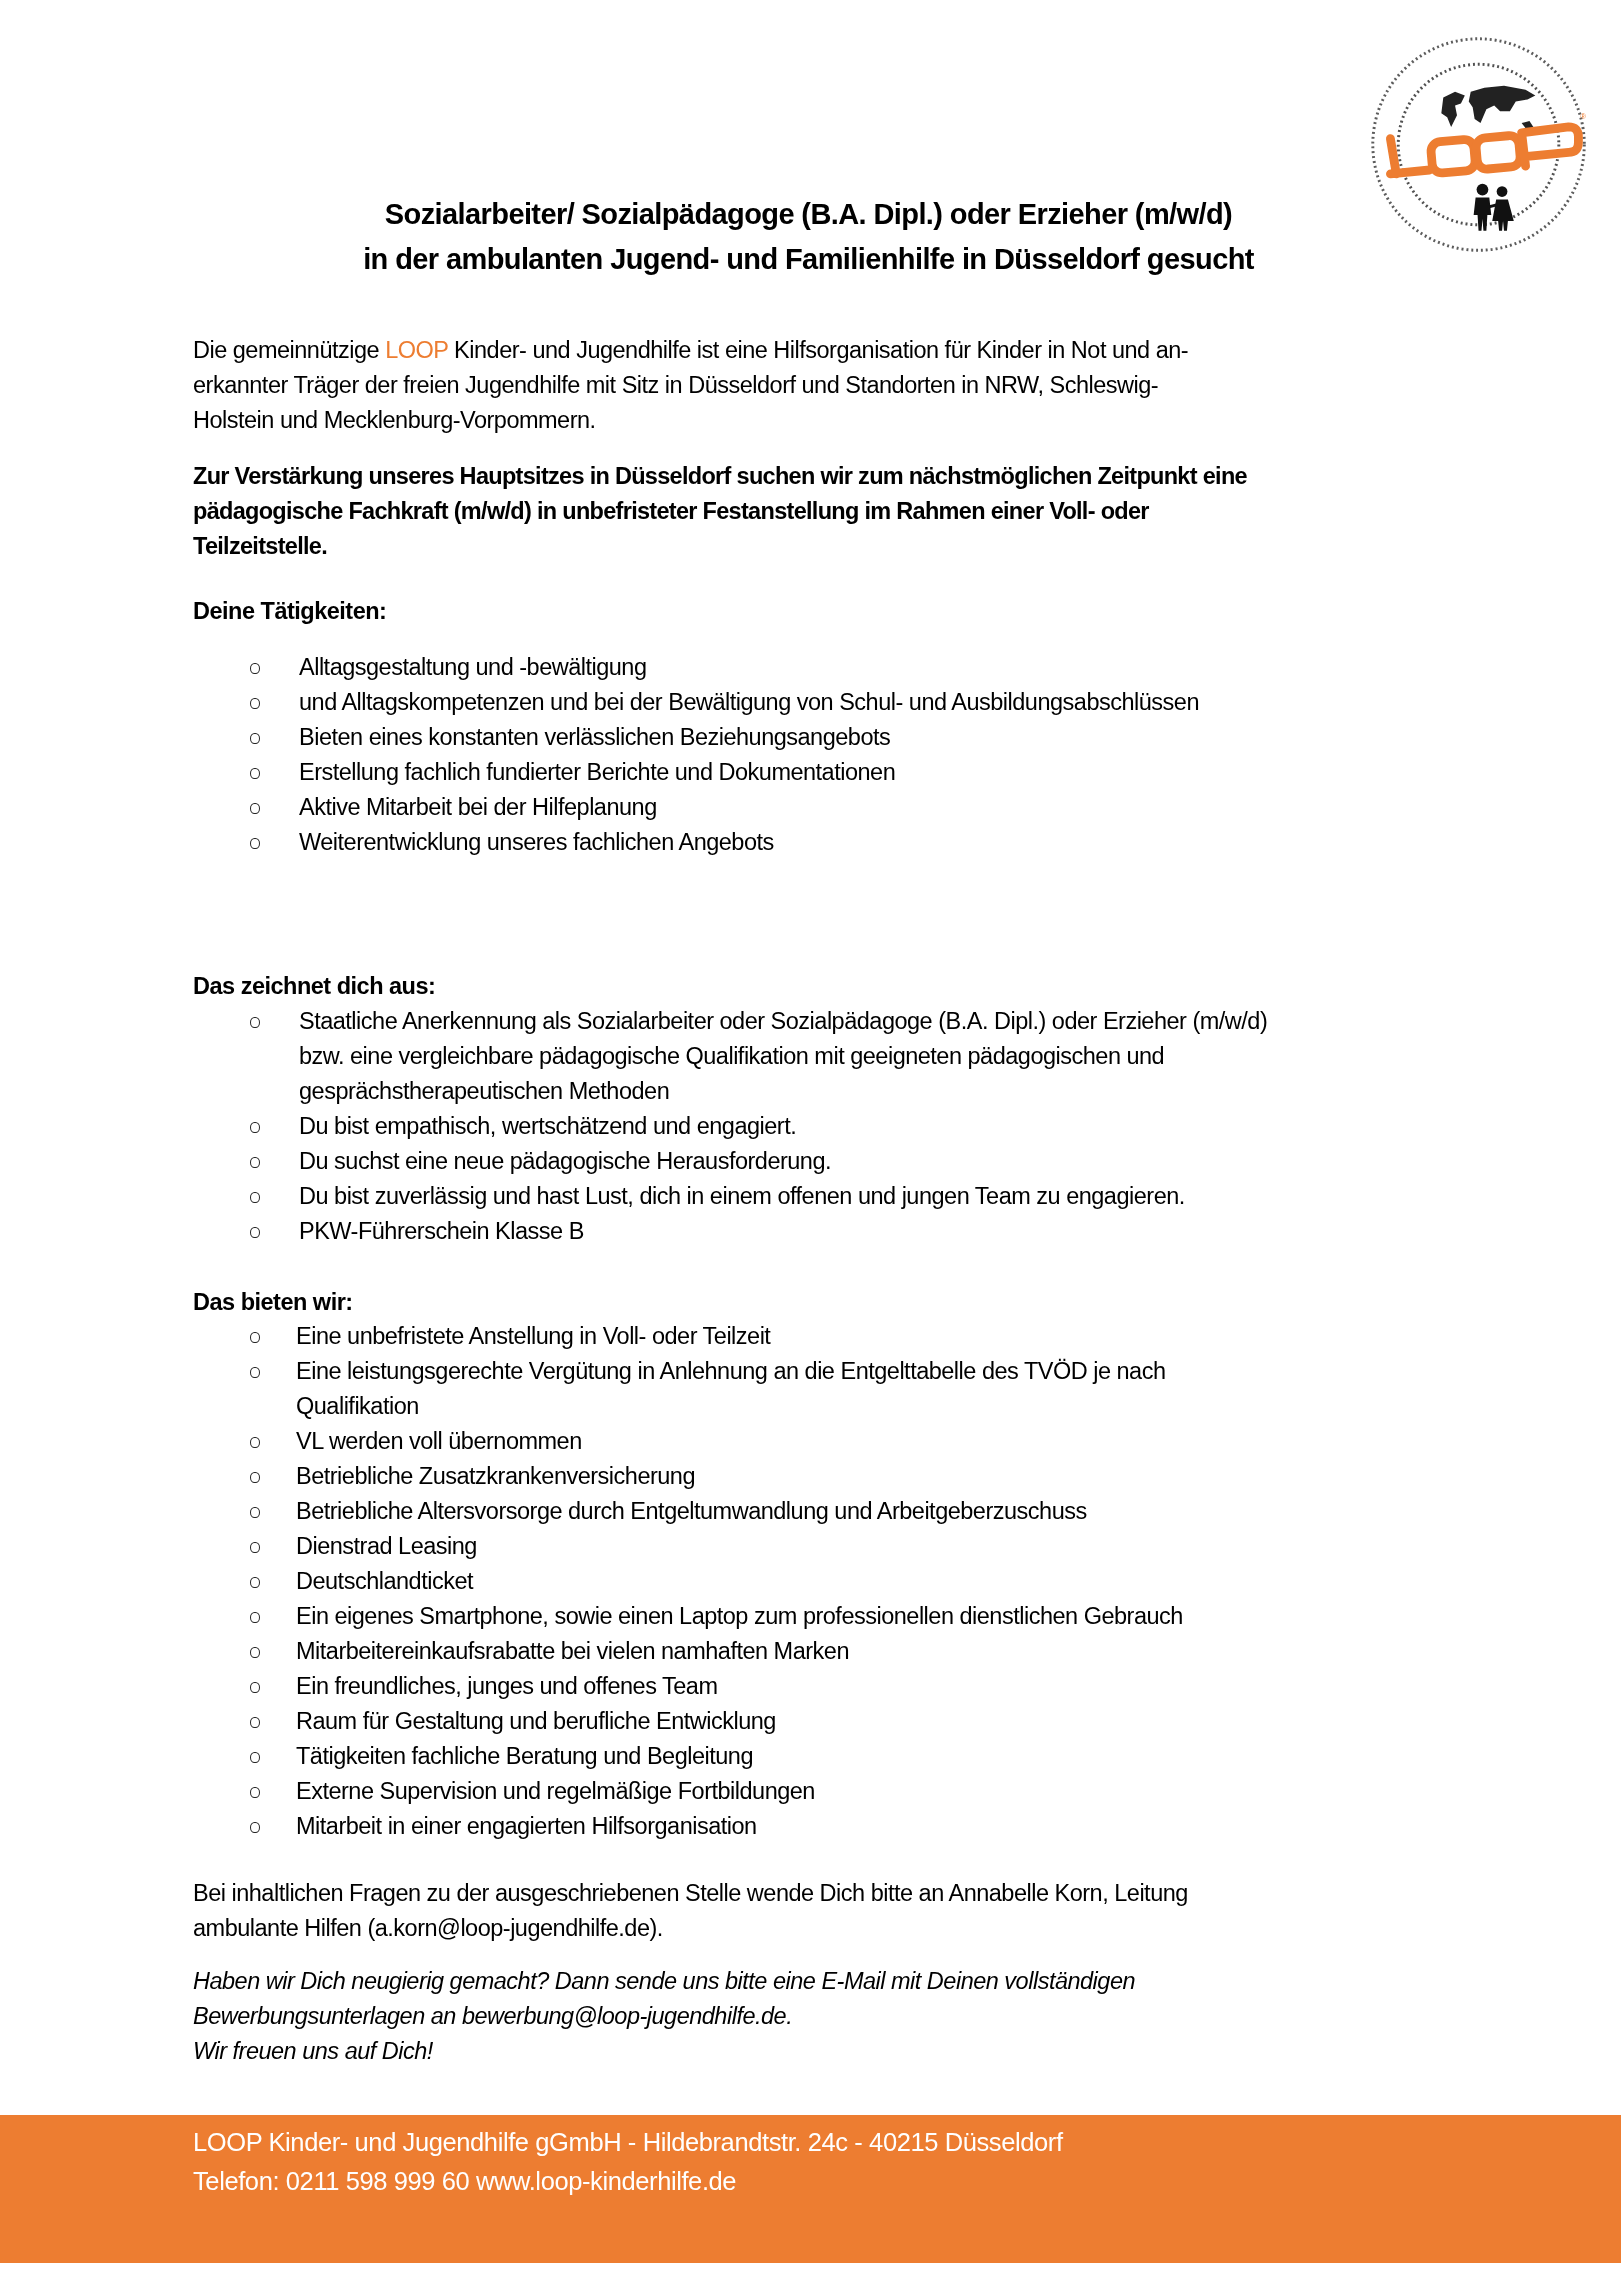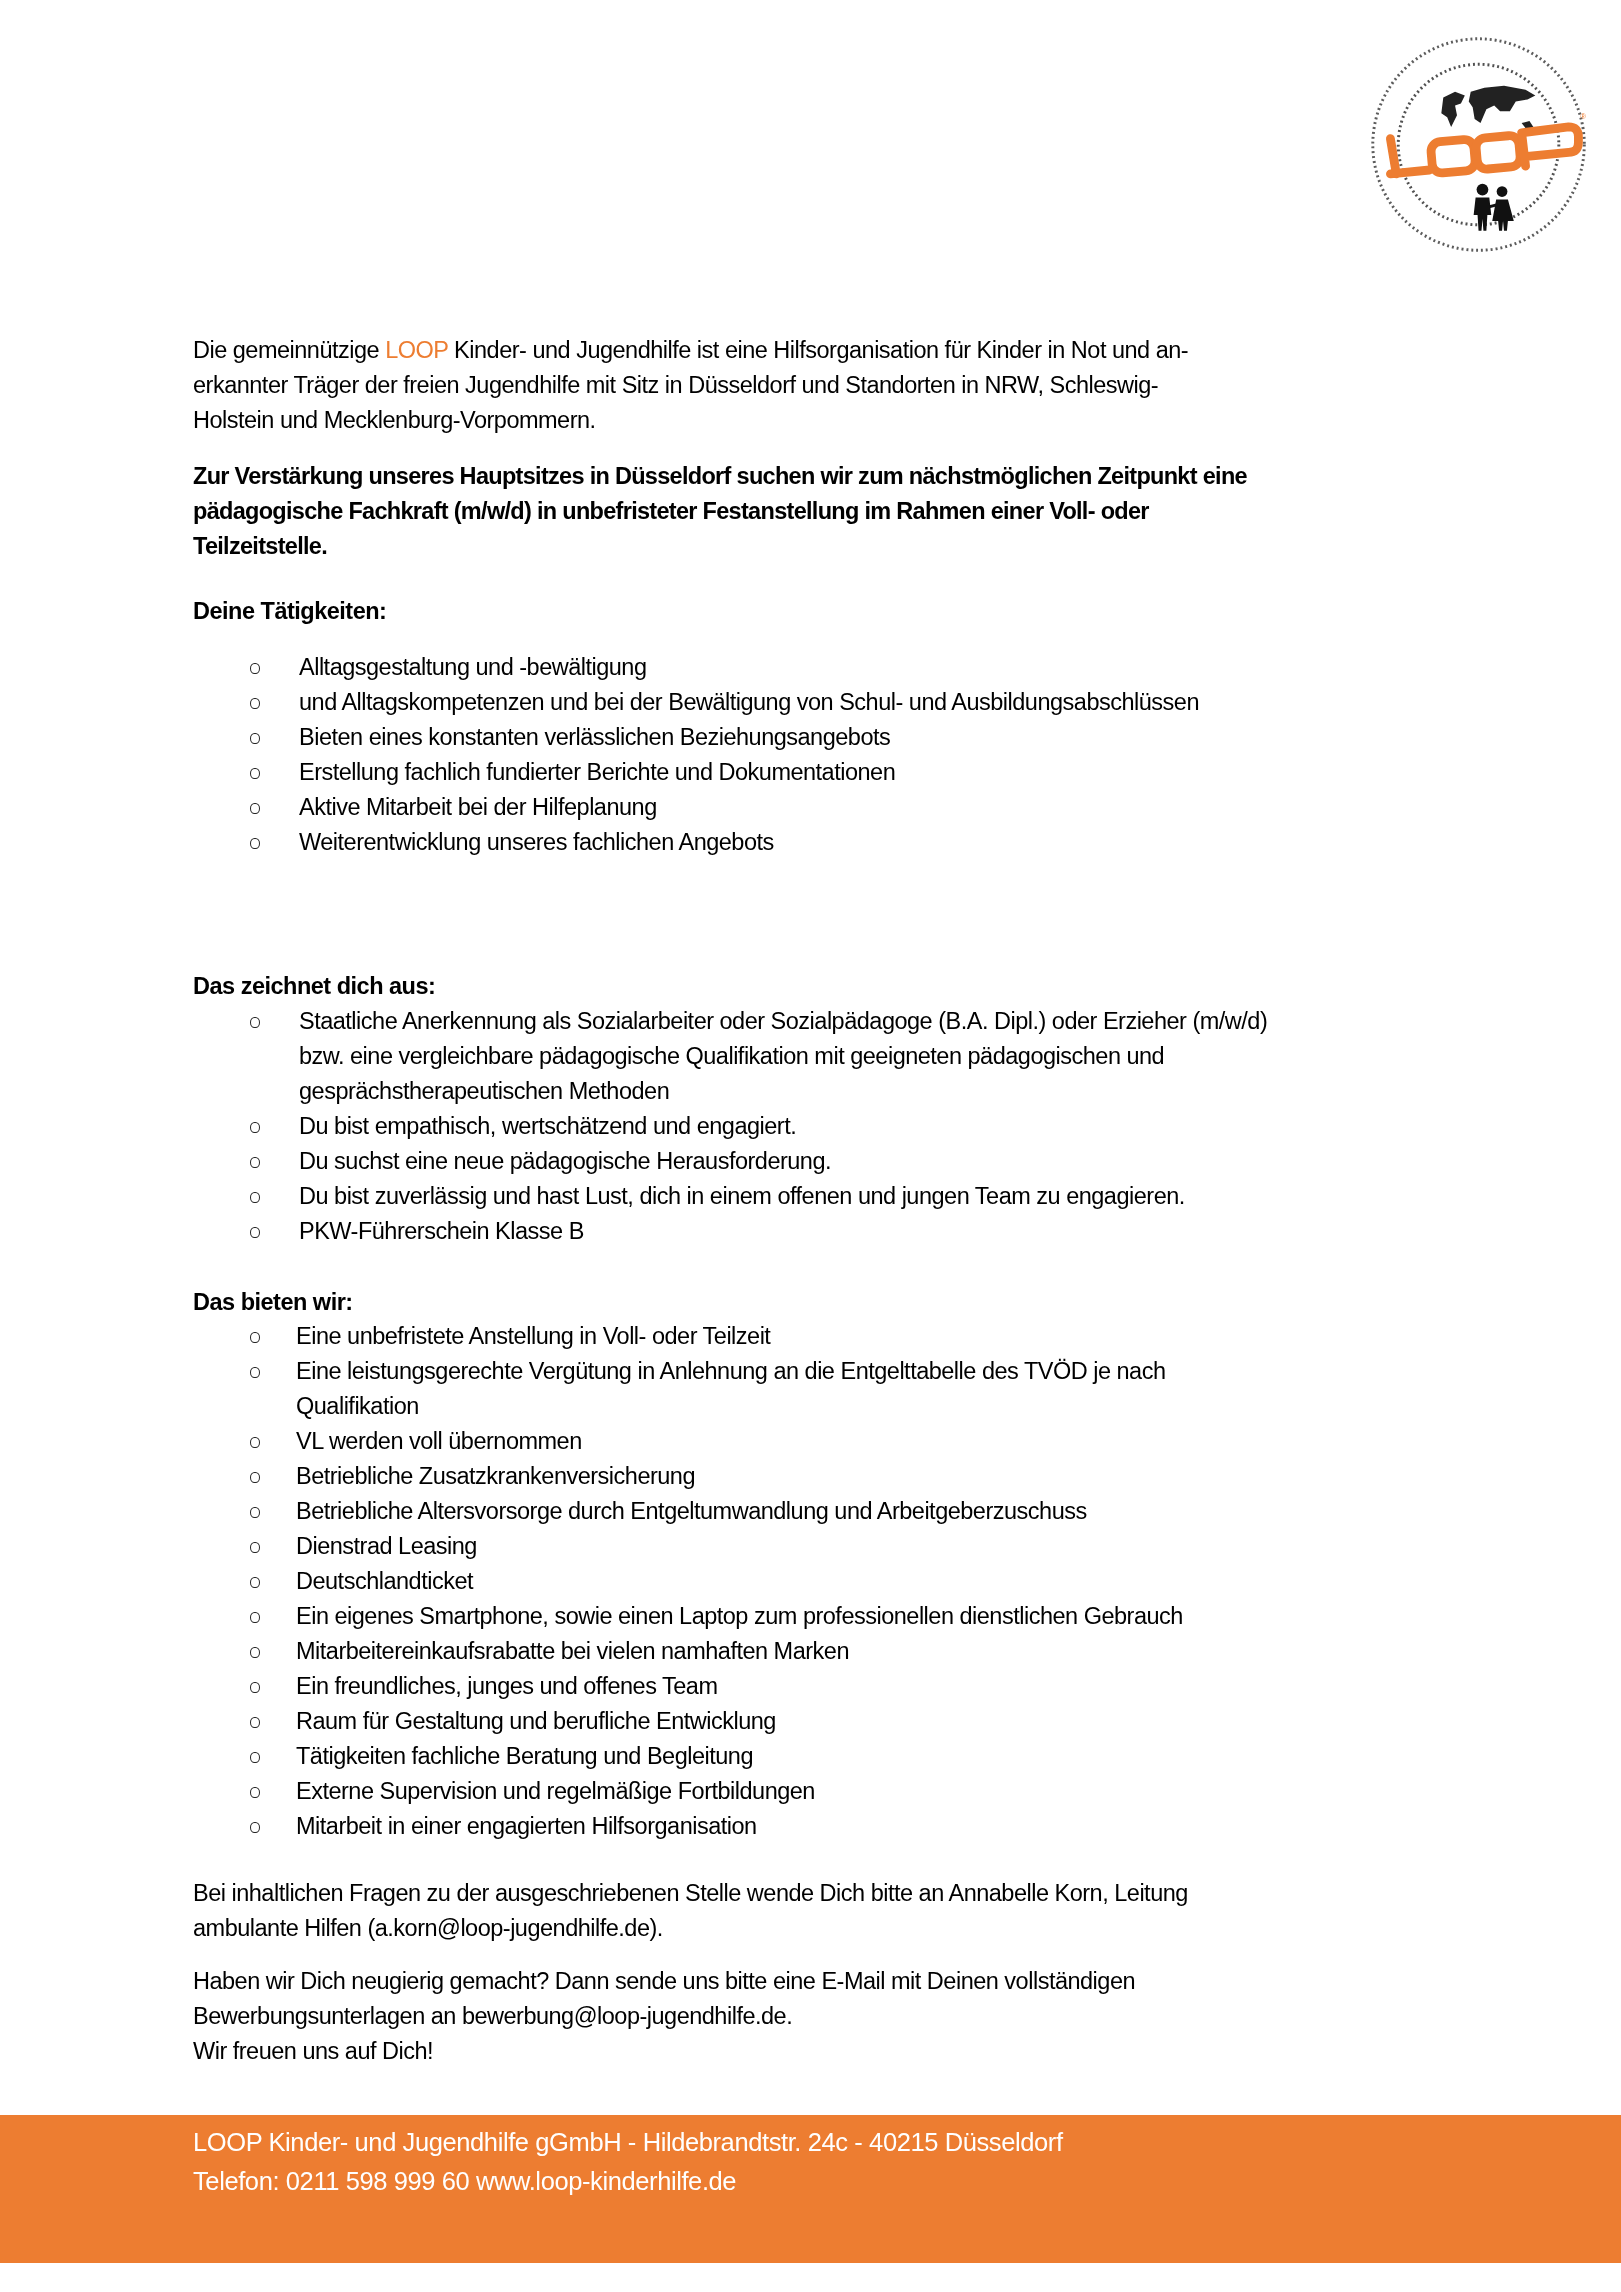--- a/index.html
+++ b/index.html
@@ -71,20 +71,24 @@
       <g fill="#111">
         <circle cx="132" cy="164" r="6"></circle>
         <path d="M125 172 h14 l2 18 h-4 l-1 16 h-3 l-1 -12 l-1 12 h-3 l-1 -16 h-4 z"></path>
         <circle cx="152" cy="166" r="5.5"></circle>
         <path d="M146 174 h12 l6 22 h-6 l-1 10 h-3 l-1 -10 l-1 10 h-3 l-1 -10 h-6 z"></path>
         <path d="M139 180 l8 -2 l0 3 l-8 2 z"></path>
       </g>
     </svg>
   </div>
 
+  <div class="title">
+    <div>Sozialarbeiter/ Sozialpädagoge (B.A. Dipl.) oder Erzieher (m/w/d)</div>
+    <div>in der ambulanten Jugend- und Familienhilfe in Düsseldorf gesucht</div>
+  </div>
 
   <div class="txt" style="top:333px;">
     <div><span>Die gemeinnützige </span><span class="orange">LOOP</span><span> Kinder- und Jugendhilfe ist eine Hilfsorganisation für Kinder in Not und an-</span></div>
     <div>erkannter Träger der freien Jugendhilfe mit Sitz in Düsseldorf und Standorten in NRW, Schleswig-</div>
     <div>Holstein und Mecklenburg-Vorpommern.</div>
   </div>
 
   <div class="txt bold" style="top:459px; letter-spacing:-0.7px;">
     <div>Zur Verstärkung unseres Hauptsitzes in Düsseldorf suchen wir zum nächstmöglichen Zeitpunkt eine</div>
     <div>pädagogische Fachkraft (m/w/d) in unbefristeter Festanstellung im Rahmen einer Voll- oder</div>
@@ -204,21 +208,21 @@
         <span class="bullet"></span>
         <div>Mitarbeit in einer engagierten Hilfsorganisation</div>
       </li>
     </ul>
 
   <div class="txt" style="top:1876px;">
     <div>Bei inhaltlichen Fragen zu der ausgeschriebenen Stelle wende Dich bitte an Annabelle Korn, Leitung</div>
     <div><span>ambulante Hilfen (</span><span>a.korn@loop-jugendhilfe.de</span><span>).</span></div>
   </div>
 
-  <div class="txt" style="top:1964px;">
+  <div class="txt" style="top:1964px;font-style:italic;">
     <div>Haben wir Dich neugierig gemacht? Dann sende uns bitte eine E-Mail mit Deinen vollständigen</div>
     <div><span>Bewerbungsunterlagen an </span><span>bewerbung@loop-jugendhilfe.de</span><span>.</span></div>
     <div>Wir freuen uns auf Dich!</div>
   </div>
 
   <div class="footer">
     <div class="line" style="top:9.8px;">LOOP Kinder- und Jugendhilfe gGmbH - Hildebrandtstr. 24c - 40215 Düsseldorf</div>
     <div class="line" style="top:49px;"><span>Telefon: </span><span>0211 598 999 60</span> <span>www.loop-kinderhilfe.de</span></div>
   </div>
 

